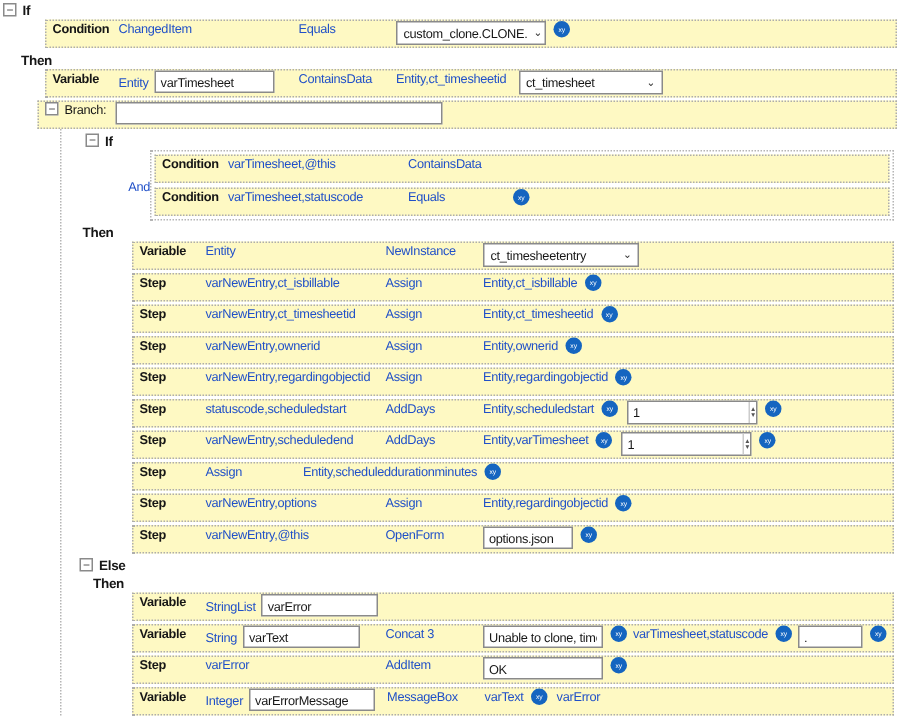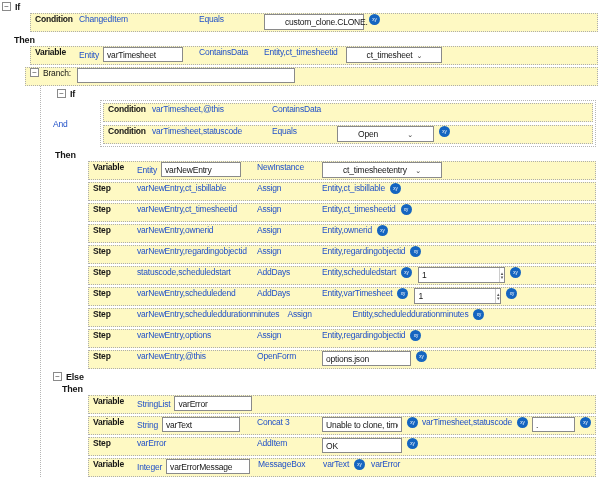--- a/index.html
+++ b/index.html
@@ -12,37 +12,37 @@
          font-size:8px;line-height:1;font-weight:normal;flex-shrink:0}
   .r{display:flex;align-items:flex-start;height:19px;background:#fef9c3;
      border:1px dotted #adadad;padding:0 4px;margin-bottom:2px;white-space:nowrap}
   .lbl{font-weight:bold;width:44px;flex-shrink:0}
   .lk{color:#2050c8;cursor:pointer;white-space:nowrap}
   .c2{display:flex;align-items:center;gap:4px;min-width:112px;margin-right:8px}
   .c3{display:flex;align-items:center;min-width:57px;margin-right:8px}
   .inp{height:15px;border:1px solid #8a8a8a;background:#fff;font:inherit;
        letter-spacing:-0.2px;padding:0 3px;color:#161616}
   .sel{height:16px;border:1px solid #8a8a8a;background:#fff;display:inline-flex;
-       align-items:center;justify-content:space-between;padding:0 20px;gap:4px;flex-shrink:0}
+       align-items:center;justify-content:space-between;padding:0 4px;gap:4px;flex-shrink:0}
   .chev{font-size:7px;color:#333;line-height:1}
   .badge{width:11px;height:11px;border-radius:50%;background:#1565c0;color:#fff;
          font-size:4.5px;letter-spacing:0;display:inline-flex;align-items:center;
          justify-content:center;margin-left:5px;flex-shrink:0;cursor:pointer}
   .spin{width:87px;height:16px;border:1px solid #8a8a8a;background:#fff;
         display:inline-flex;align-items:stretch;margin-left:6px;flex-shrink:0}
   .spin-val{flex:1;display:flex;align-items:center;padding-left:3px}
   .spin-btns{display:flex;flex-direction:column;justify-content:center;
              border-left:1px solid #ccc;padding:0 1px;color:#555;font-size:5px;line-height:4px}
-  .w78{width:78px}.w80{width:80px}.w81{width:89px}.w84{width:84px}.w218{width:218px}
-  .w97{width:97px}.w100{width:100px}.w102{width:96px}.w104{width:120px}
+  .w78{width:78px}.w80{width:80px}.w81{width:60px}.w84{width:84px}.w218{width:218px}
+  .w97{width:97px}.w100{width:100px}.w102{width:96px}.w104{width:104px}
   .ml30{margin-left:30px;margin-right:2px}
   .branch{margin:1px 2px 0 25px}
   .branch-body{margin-left:15px;border-left:1px dotted #b5b5b5;padding-left:12px;padding-top:1px}
   .cond-wrap{display:flex;margin:1px 0 2px 0}
-  .and-col{width:47px;display:flex;align-items:center;justify-content:flex-start;flex-shrink:0}
+  .and-col{width:47px;display:flex;align-items:center;justify-content:flex-end;flex-shrink:0}
   .cond-group{flex:1;border:1px dotted #b5b5b5;padding:2px;margin-right:2px}
   .cond-group .r{margin-bottom:3px}
   .cond-group .r:last-child{margin-bottom:0}
   .rows{margin-left:35px;margin-right:2px}
   .flex1{flex:1 1 40px;width:auto;min-width:30px;margin-right:2px}
   .mt2{margin-top:2px}.ml4{margin-left:4px}.ml9{margin-left:9px}.ml14{margin-left:14px}.ml2{margin-left:2px}
 </style>
 </head>
 <body>
 
@@ -115,40 +115,35 @@
             </span>
         </div>
         <div class="r" style="margin-right:0">
           <span class="lbl">Condition</span>
           <span class="c2">
               <span class="lk">varTimesheet,statuscode</span>
             </span>
           <span class="c3">
               <span class="lk">Equals</span>
             </span>
-          <span class="sel w97">
-            <span>Open</span>
-            <span class="chev">⌄</span>
-          </span>
           <span class="badge">xy</span>
         </div>
       </div>
     </div>
 
     <div class="hdr ml2">
       <span>Then</span>
     </div>
 
     <div class="rows">
 
       <div class="r">
         <span class="lbl">Variable</span>
         <span class="c2">
           <span class="lk">Entity</span>
-          <input class="inp w80" value="varNewEntry" style="">
         </span>
         <span class="c3">
             <span class="lk">NewInstance</span>
           </span>
         <span class="sel w104">
           <span>ct_timesheetentry</span>
           <span class="chev">⌄</span>
         </span>
       </div>
 
@@ -235,23 +230,20 @@
           <span class="spin-btns">
             <span>▴</span>
             <span>▾</span>
           </span>
         </span>
         <span class="badge">xy</span>
       </div>
 
       <div class="r">
         <span class="lbl">Step</span>
-        <span class="c2">
-            <span class="lk">varNewEntry,scheduleddurationminutes</span>
-          </span>
         <span class="c3">
             <span class="lk">Assign</span>
           </span>
         <span class="lk">Entity,scheduleddurationminutes</span>
         <span class="badge">xy</span>
       </div>
 
       <div class="r">
         <span class="lbl">Step</span>
         <span class="c2">

